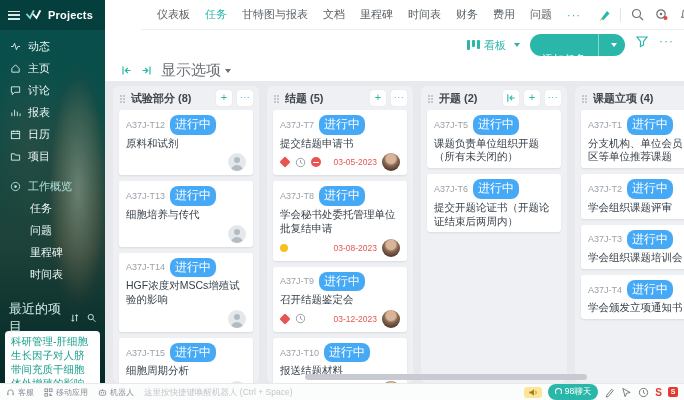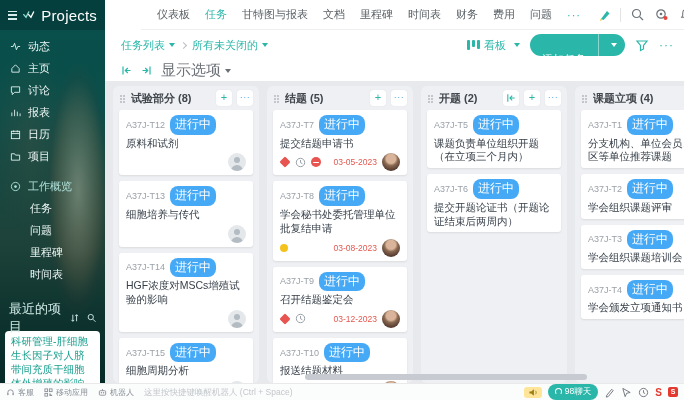--- a/index.html
+++ b/index.html
@@ -11,21 +11,21 @@
     background-color:#0a4a47;
     background-image:
       linear-gradient(180deg, rgba(7,74,70,.78) 0%, rgba(7,74,70,.55) 30%, rgba(20,60,52,.55) 65%, rgba(4,40,38,.85) 100%),
       radial-gradient(38px 150px at 78px 190px, rgba(235,215,185,.9), rgba(170,130,95,.55) 55%, rgba(90,70,55,.25) 75%, transparent 85%),
       radial-gradient(60px 120px at 30px 140px, rgba(120,90,65,.5), transparent 75%),
       linear-gradient(180deg, #0b5c58 0%, #14504b 35%, #2a4a40 60%, #0c3533 100%);
   }
   .side-top { height:30px; display:flex; align-items:center; gap:6px; padding:0 8px; background:rgba(5,56,53,.65); }
   .burger { width:12px; height:9px; display:flex; flex-direction:column; justify-content:space-between; cursor:pointer; }
   .burger i { display:block; height:1.5px; background:#d9ecea; }
-  .logo-text { font-size:15px; font-weight:normal; color:#fff; letter-spacing:.2px; }
+  .logo-text { font-size:11px; font-weight:bold; color:#fff; letter-spacing:.2px; }
   .snav { padding-top:5px; }
   .srow { display:flex; align-items:center; gap:7px; height:22px; padding:0 10px; font-size:11px; color:#eef7f5; cursor:pointer; white-space:nowrap; }
   .srow svg { flex:0 0 auto; }
   .ssect { margin-top:8px; color:#aee0da; }
   .sub { padding-left:30px; }
   .recent-head { display:flex; align-items:center; height:20px; padding:0 9px; margin-top:23px; font-size:13px; color:#cfe9e5; }
   .recent-head .sp { flex:1; }
   .active-proj { margin:3px 5px 2px; background:#fff; border-radius:4px; padding:4px 6px; color:#19a08f; font-size:10.5px; line-height:1.32; cursor:pointer; }
   .proj { padding:0 10px; height:17px; line-height:17px; font-size:10.5px; color:#eaf4f2; white-space:nowrap; overflow:hidden; cursor:pointer; }
 
@@ -38,21 +38,21 @@
   .nav-right { margin-left:auto; display:flex; align-items:center; gap:9px; }
   .nav-ic { position:relative; width:15px; height:15px; display:flex; align-items:center; justify-content:center; cursor:pointer; }
   .vdiv { width:1px; height:14px; background:#e3e3e3; }
   .badge { position:absolute; top:-5px; right:-7px; min-width:13px; height:11px; padding:0 2px; background:#f0483e; color:#fff; font-size:7px; line-height:11px; text-align:center; border-radius:6px; }
 
   .toolbar { height:30px; display:flex; align-items:center; padding:0 10px 0 16px; }
   .crumb { display:flex; align-items:center; gap:6px; font-size:11px; color:#2ab7a9; }
   .crumb .lbl { cursor:pointer; display:flex; align-items:center; }
   .caret { width:0; height:0; border-left:3.5px solid transparent; border-right:3.5px solid transparent; border-top:4px solid currentColor; display:inline-block; margin-left:4px; }
   .chev { width:5px; height:5px; border-right:1.4px solid #b9bec3; border-bottom:1.4px solid #b9bec3; transform:rotate(-45deg); display:inline-block; }
-  .tb-right { margin-left:auto; display:flex; align-items:center; gap:10px; }
+  .tb-right { margin-left:auto; display:flex; gap:10px; }
   .view-sel { display:flex; align-items:center; gap:4px; color:#2ab7a9; font-size:11px; cursor:pointer; }
   .board-ic { display:flex; gap:2px; }
   .board-ic i { width:3px; height:10px; background:#2ab7a9; border-radius:1px; display:block; }
   .board-ic i:nth-child(2){ height:7px; } .board-ic i:nth-child(3){ height:9px; }
   .add-btn { display:flex; align-items:center; background:#2ab7a9; border-radius:13px; color:#fff; font-size:11px; height:22px; cursor:pointer; overflow:hidden; }
   .add-btn .t { padding:0 12px;margin-top:29px; }
   .add-btn .dd { padding:0 8px; border-left:1px solid rgba(255,255,255,.45); height:100%; display:flex; align-items:center; }
   .more-dots { color:#2ab7a9; font-size:12px; letter-spacing:1px; cursor:pointer; }
 
   .subtoolbar { height:21px; display:flex; align-items:center; gap:9px; padding:0 16px; }
@@ -236,31 +236,20 @@
           <svg width="13" height="13" viewBox="0 0 14 14">
               <rect x="2.5" y="5" width="9" height="7" stroke="#6b7278" fill="none" stroke-width="1.1"></rect>
               <path d="M7 5 V12 M2.5 7.5 h9 M5 5 C3.5 5 3.5 2.5 5 2.5 C6.5 2.5 7 4 7 5 C7 4 7.5 2.5 9 2.5 C10.5 2.5 10.5 5 9 5" stroke="#6b7278" fill="none" stroke-width="1.1"></path>
             </svg>
         </span>
 
       </div>
     </div>
 
     <div class="toolbar">
-      <div class="crumb">
-        <span class="lbl">
-            <span>任务列表</span>
-            <span class="caret"></span>
-          </span>
-        <span class="chev"></span>
-        <span class="lbl">
-            <span>所有未关闭的</span>
-            <span class="caret"></span>
-          </span>
-      </div>
       <div class="tb-right">
         <span class="view-sel">
           <span class="board-ic">
               <i></i>
               <i></i>
               <i></i>
             </span>
           <span>看板</span>
           <span class="caret"></span>
         </span>
@@ -450,21 +439,21 @@
             </span>
           <span class="chip">+</span>
           <span class="chip dots">···</span>
         </div>
         <div class="cards">
           <div class="card">
             <div class="idrow">
                 <span class="tid">A37J-T5</span>
                 <span class="pill">进行中</span>
               </div>
-            <div class="ttl">课题负责单位组织开题（在立项三个月内）</div>
+            <div class="ttl">课题负责单位组织开题（所有未关闭的）</div>
           </div>
           <div class="card">
             <div class="idrow">
                 <span class="tid">A37J-T6</span>
                 <span class="pill">进行中</span>
               </div>
             <div class="ttl">提交开题论证书（开题论证结束后两周内）</div>
           </div>
         </div>
       </div>

